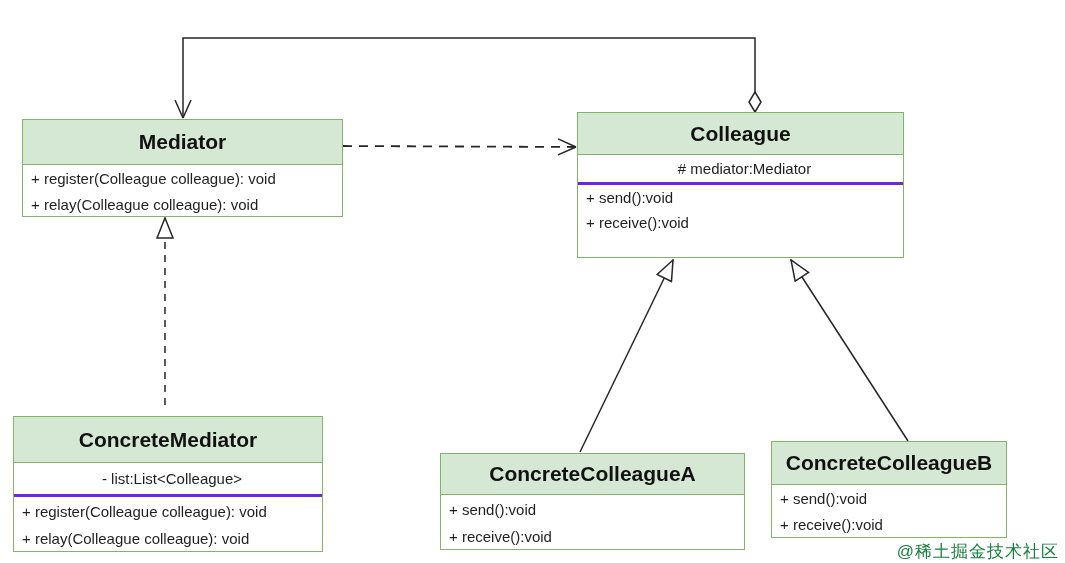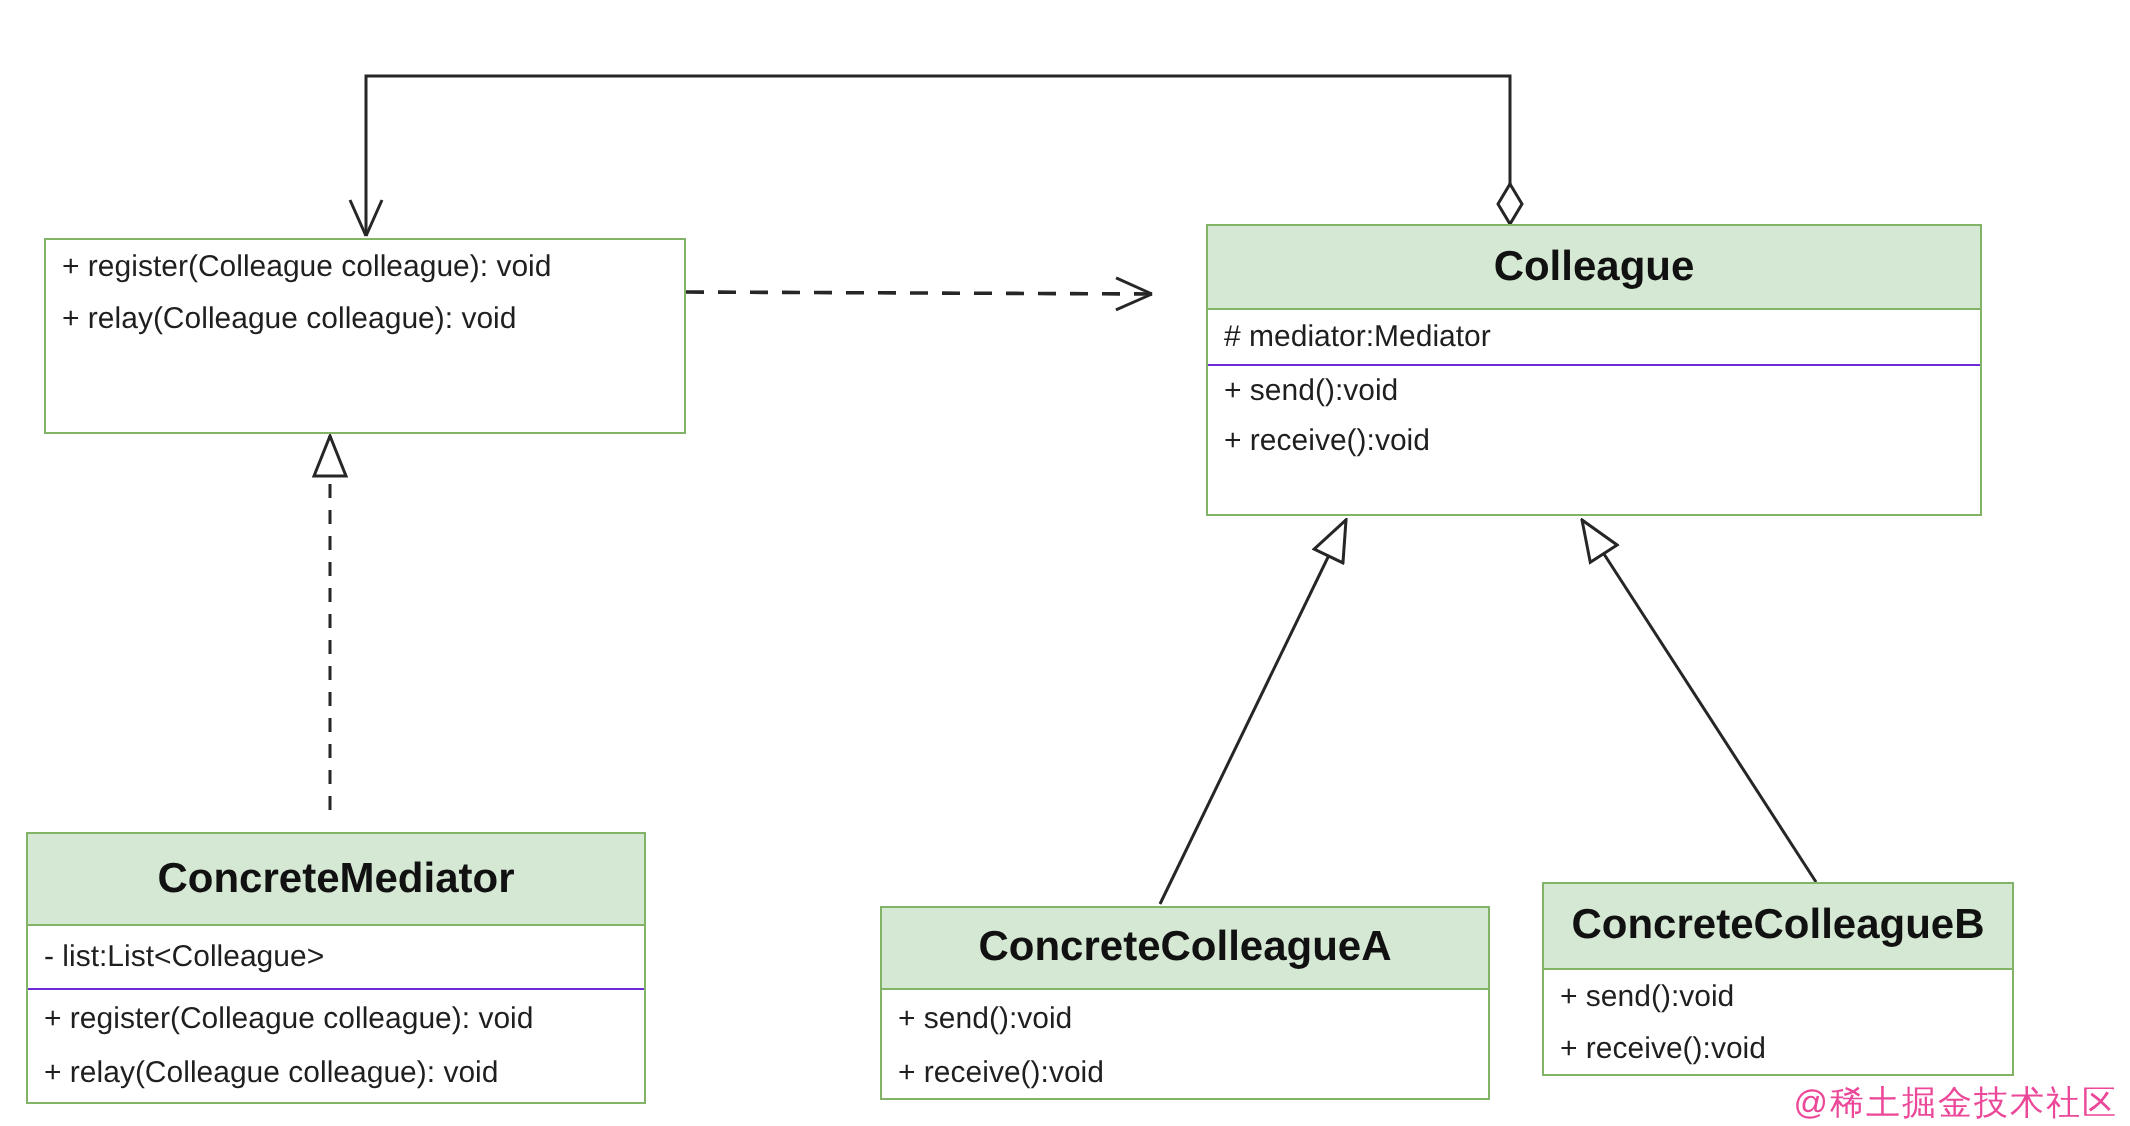--- a/index.html
+++ b/index.html
@@ -36,35 +36,36 @@
     font-size: 21px;
     text-align: center;
     color: #111111;
     overflow: hidden;
     white-space: nowrap;
   }
   .uml-compartment {
     box-sizing: border-box;
   }
   .uml-compartment.sep {
-    border-bottom: 1px solid #6d28d9;
+    border-bottom: 3px solid #6d28d9;
+    text-align: center;
   }
   .uml-row {
     font-size: 15px;
     padding-left: 8px;
     white-space: nowrap;
     overflow: hidden;
     color: #1f1f1f;
   }
   .watermark {
     position: absolute;
     right: 6px;
     bottom: 0px;
     font-size: 17px;
-    color: #ec4899;
+    color: #15803d;
     letter-spacing: 1px;
   }
 </style>
 </head>
 <body>
 
 <div class="canvas">
 
   <svg class="connectors" viewBox="0 0 1065 563" xmlns="http://www.w3.org/2000/svg">
     <defs>
@@ -82,27 +83,28 @@
     <path d="M343,146 L576,147" fill="none" stroke="#262626" stroke-width="1.8" stroke-dasharray="9,7" marker-end="url(#mOpen)"></path>
 
     <path d="M165,405 L165,218" fill="none" stroke="#262626" stroke-width="1.5" stroke-dasharray="7,6" marker-end="url(#mTriangle)"></path>
 
     <path d="M580,452 L673,260" fill="none" stroke="#262626" stroke-width="1.5" marker-end="url(#mTriangle)"></path>
 
     <path d="M908,441 L791,260" fill="none" stroke="#262626" stroke-width="1.5" marker-end="url(#mTriangle)"></path>
   </svg>
 
   <div class="uml-class" style="left:22px; top:119px; width:321px; height:98px;">
+    <div class="uml-header" style="height:45px; line-height:44px;">Mediator</div>
     <div class="uml-compartment">
       <div class="uml-row" style="line-height:26px; padding-top:1px;">+ register(Colleague colleague): void</div>
       <div class="uml-row" style="line-height:26px;">+ relay(Colleague colleague): void</div>
     </div>
   </div>
 
-  <div class="uml-class" style="left:603px; top:112px; width:388px; height:146px;">
+  <div class="uml-class" style="left:577px; top:112px; width:327px; height:146px;">
     <div class="uml-header" style="height:42px; line-height:41px;">Colleague</div>
     <div class="uml-compartment sep">
       <div class="uml-row" style="line-height:27px;"># mediator:Mediator</div>
     </div>
     <div class="uml-compartment">
       <div class="uml-row" style="line-height:25px;">+ send():void</div>
       <div class="uml-row" style="line-height:25px;">+ receive():void</div>
     </div>
   </div>
 

